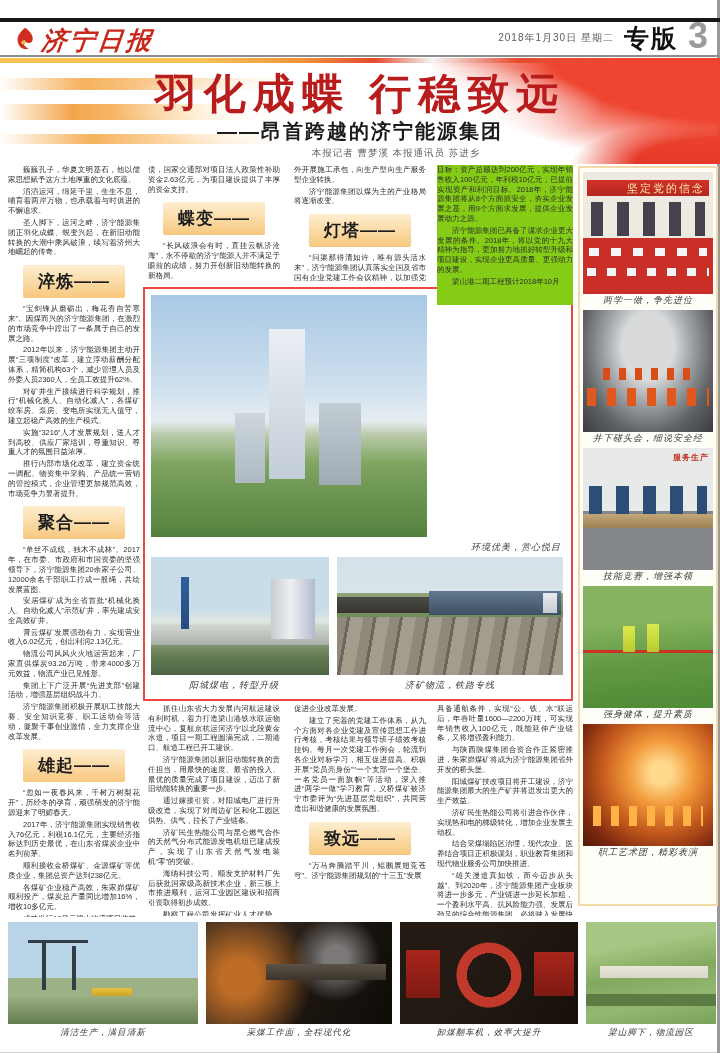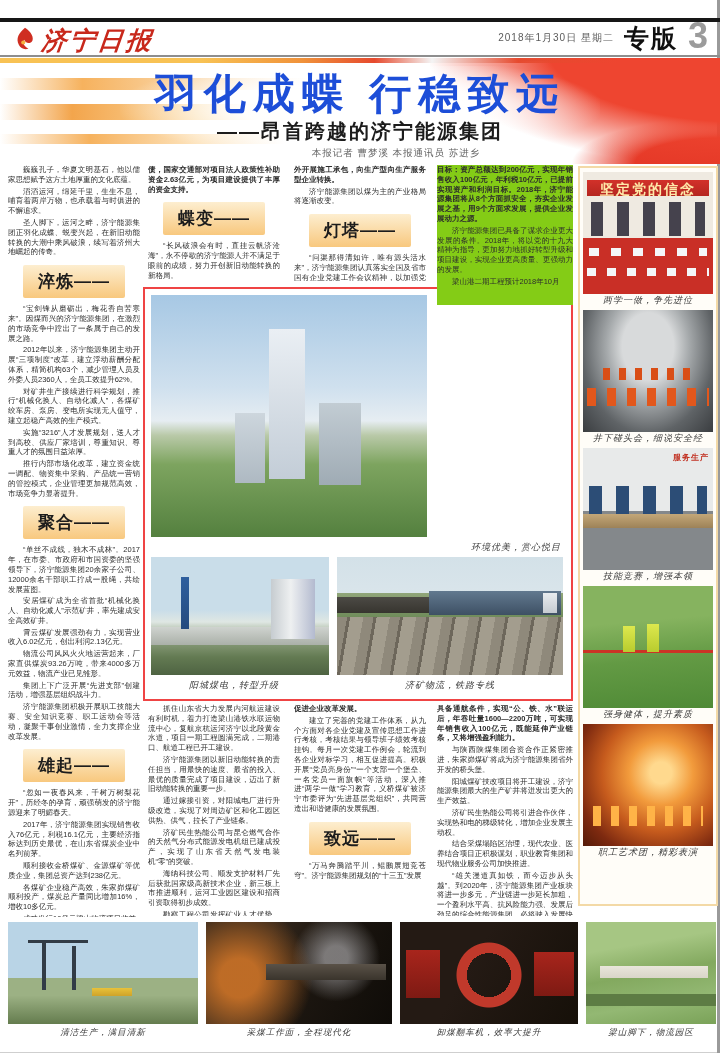--- a/index.html
+++ b/index.html
@@ -24,30 +24,30 @@
       radial-gradient(ellipse at 50% 45%, rgba(255,255,255,.95) 0 35%, rgba(255,255,255,0) 72%),
       linear-gradient(90deg,#f8c254 0 28%,#f0923a 42%,#e64a2e 52%,#f4f4f4 60%,#e64a2e 72%,rgba(230,74,46,0) 86%),
       linear-gradient(90deg, rgba(246,178,94,0), #f6b25e 25%, #fad9ae 60%, rgba(250,217,174,0) 95%),
       linear-gradient(90deg, rgba(246,178,94,0), #f3a54c 20%, #fbd9a0 55%, rgba(250,217,174,0) 90%),
       linear-gradient(90deg, rgba(246,178,94,0), #f6b25e 30%, #fde3bc 65%, rgba(250,217,174,0) 95%),
       radial-gradient(ellipse at 100% 0%, #ee4530 0 45%, rgba(238,69,48,0) 72%),
       radial-gradient(ellipse at 100% 100%, #e63a28 0 40%, rgba(230,58,40,0) 70%);
     background-position:120px 8px, 0 0, 0 20px, 0 46px, 0 76px, right -30px top -12px, right 0 bottom 0;
     background-size:480px 92px, 100% 5px, 330px 12px, 360px 16px, 300px 10px, 320px 120px, 150px 46px;}
   .headline{position:absolute;left:0;top:66px;width:720px;text-align:center;
-            font-size:42px;font-weight:900;letter-spacing:7px;color:#1d4ed8;z-index:2;}
+            font-size:42px;font-weight:900;letter-spacing:7px;color:#b91c1c;z-index:2;}
   .subline{position:absolute;left:0;top:118px;width:720px;text-align:center;
            font-size:20px;font-weight:bold;color:#1c1c1c;letter-spacing:2px;z-index:2;}
   .byline{position:absolute;left:0;top:147px;width:720px;text-align:center;
           font-size:9.5px;color:#5f5f5f;letter-spacing:1px;z-index:2;padding-left:36px;}
   
   .col{position:absolute;overflow:hidden;z-index:3;}
   .para{font-size:7.5px;line-height:9.8px;text-align:justify;text-indent:2em;
         color:#2d2d2d;margin:0 0 2px 0;}
-  .para.cont{text-indent:0;font-weight:bold;}
+  .para.cont{text-indent:0;}
   .sec-h{width:102px;margin:8px auto 6px auto;padding:5px 0;text-align:center;
          font-size:17px;font-weight:bold;color:#1c1c1c;letter-spacing:1px;border-radius:2px;
          background:linear-gradient(180deg,#fdeed0,#f8c87e);}
   .whitebg{background:#84cc16;}
   
   .caption{font-family:"Liberation Serif",serif;font-style:italic;font-size:9px;
            color:#3a3a3a;text-align:center;letter-spacing:1px;}
   
   .photo-panel{position:absolute;left:143px;top:287px;width:426px;height:410px;
                border:2px solid #ef4444;background:#fff;z-index:1;}
@@ -80,22 +80,22 @@
       linear-gradient(180deg,#d3e1e8,#e7edf0);
     background-position:206px 36px, 92px 34px, 0 40px, 0 60px, 0 36px, 0 0;
     background-size:14px 20px, 132px 24px, 94px 16px, 226px 58px, 226px 26px, 100% 100%;}
   .cap-sub2{position:absolute;left:192px;top:390px;width:226px;}
   
   .sidebar{position:absolute;left:578px;top:166px;width:140px;height:740px;
            border:2px solid #f3d9a6;background:#fffdf8;box-sizing:border-box;
            padding:4px 3px;z-index:2;}
   .sph{margin:0 0 3px 0;}
   .spimg{position:relative;width:130px;height:122px;background-repeat:no-repeat;}
-  .overlay-banner{position:absolute;left:8px;top:9px;width:114px;text-align:center;
-      font-size:14px;font-weight:bold;color:#ffe9a8;letter-spacing:2px;}
+  .overlay-banner{position:absolute;left:8px;top:9px;width:114px;text-align:right;
+      font-size:11px;font-weight:normal;color:#ffe9a8;letter-spacing:2px;}
   .overlay-wall{position:absolute;right:4px;top:4px;font-size:8px;font-weight:bold;color:#c23324;letter-spacing:1px;}
   .s1{background-image:
       linear-gradient(180deg,#d2312a,#b52620),
       repeating-linear-gradient(90deg,#45424d 0 12px,rgba(0,0,0,0) 12px 26px),
       repeating-linear-gradient(90deg,#f4f6f8 0 10px,rgba(0,0,0,0) 10px 22px),
       repeating-linear-gradient(90deg,#f4f6f8 0 9px,rgba(0,0,0,0) 9px 20px),
       linear-gradient(180deg,#efeae1 0 54%,#c92f26 54% 100%);
       background-position:4px 8px, 8px 30px, 6px 76px, 4px 96px, 0 0;
       background-size:122px 16px, 114px 34px, 118px 8px, 122px 8px, 100% 100%;}
   .s2{background-image:

